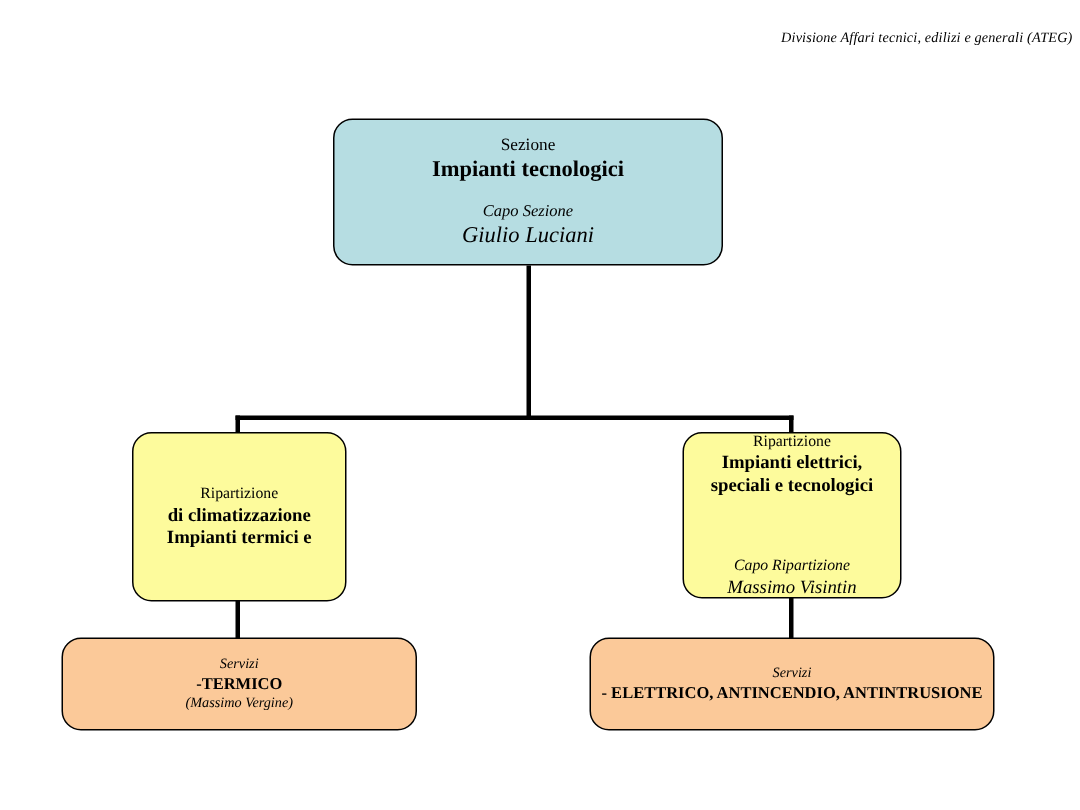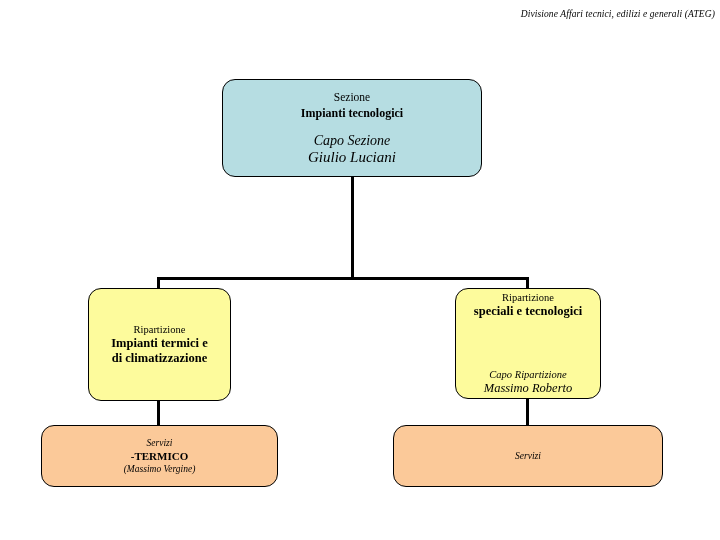--- a/index.html
+++ b/index.html
@@ -17,21 +17,21 @@
   #canvas {
     position: relative;
     width: 720px;
     height: 540px;
   }
 
   
   .header-caption {
     position: absolute;
     left: 470px;
-    top: 8px;
+    top: 20px;
     width: 245px;
     text-align: right;
     font-family: "Liberation Serif", serif;
     font-style: italic;
     font-size: 9.5px;
     line-height: 12px;
     letter-spacing: 0.1px;
     white-space: nowrap;
   }
 
@@ -54,21 +54,21 @@
     white-space: nowrap;
   }
 
   .role {           
     font-size: 11.5px;
     line-height: 14px;
     font-weight: normal;
     font-style: normal;
   }
   .role-it {        
-    font-size: 14px;
+    font-size: 11px;
     line-height: 14px;
     font-style: italic;
     font-weight: normal;
   }
   .title {          
     font-size: 14.5px;
     line-height: 17px;
     font-weight: bold;
   }
   .person {         
@@ -82,21 +82,21 @@
   }
 
   
   #node-sezione {
     left: 222px;
     top: 79px;
     width: 260px;
     height: 98px;
     background: #b6dde2;
   }
-  #node-sezione .title { font-size: 12px; line-height: 19px; }
+  #node-sezione .title { font-size: 15px; line-height: 19px; }
   #node-sezione .person { font-size: 15px; line-height: 19px; }
 
   #node-rip-termici {
     left: 88px;
     top: 288px;
     width: 143px;
     height: 113px;
     background: #fdfb9c;
   }
   #node-rip-termici .role { font-size: 10.5px; line-height: 13px; }
@@ -200,35 +200,37 @@
   <div class="node" id="node-sezione">
     <span class="line role">Sezione</span>
     <span class="line title">Impianti tecnologici</span>
     <span class="spacer"></span>
     <span class="line role-it">Capo Sezione</span>
     <span class="line person">Giulio Luciani</span>
   </div>
 
   <div class="node" id="node-rip-termici">
     <span class="line role">Ripartizione</span>
+    <span class="line title">di climatizzazione</span>
     <span class="line title">Impianti termici e</span>
-    <span class="line title">di climatizzazione</span>
   </div>
 
   <div class="node" id="node-rip-elettrici">
     <span class="line role">Ripartizione</span>
+    <span class="line title">Impianti elettrici,</span>
     <span class="line title">speciali e tecnologici</span>
     <span class="spacer"></span>
     <span class="line role-it">Capo Ripartizione</span>
-    <span class="line person">Massimo Roberto</span>
+    <span class="line person">Massimo Visintin</span>
   </div>
 
   <div class="node" id="node-serv-termico">
     <span class="line role-it">Servizi</span>
     <span class="line title">-TERMICO</span>
     <span class="line note">(Massimo Vergine)</span>
   </div>
 
   <div class="node" id="node-serv-elettrico">
     <span class="line role-it">Servizi</span>
+    <span class="line title">- ELETTRICO, ANTINCENDIO, ANTINTRUSIONE</span>
   </div>
 
 </div>
 
 </body></html>

